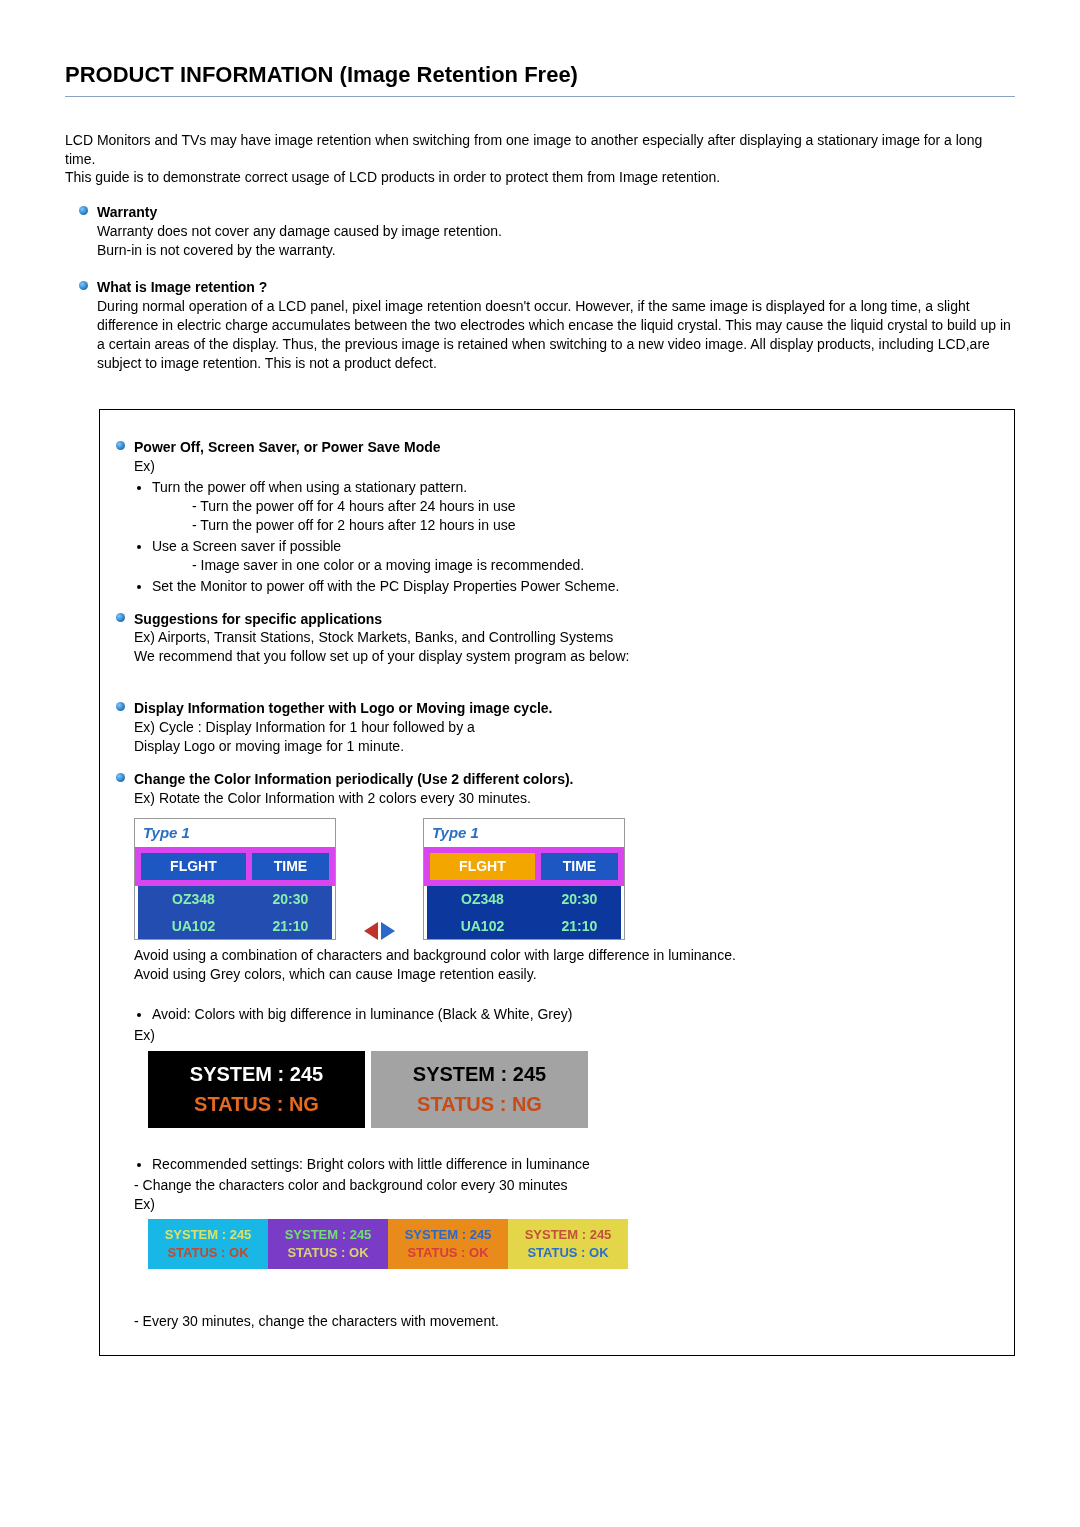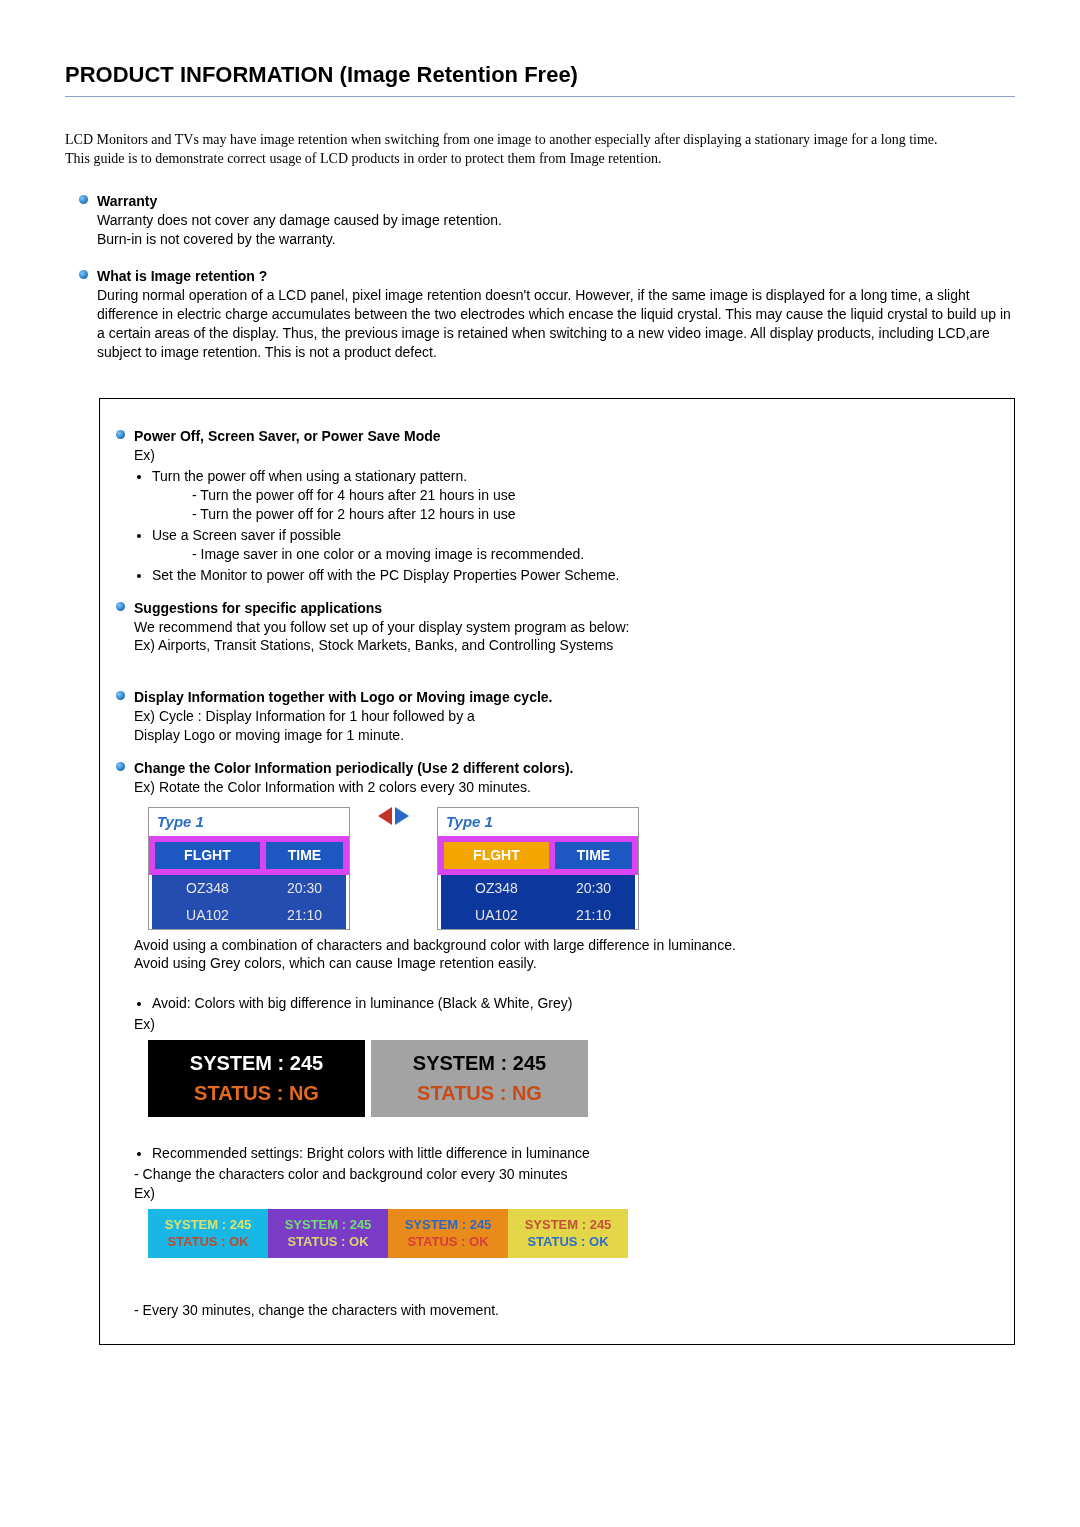--- a/index.html
+++ b/index.html
@@ -14,22 +14,21 @@
   h1 {
     font-size: 22px;
     font-weight: bold;
     margin: 0 0 6px 0;
   }
   .hr {
     border-top: 1px solid #8aa3c4;
     margin-bottom: 34px;
   }
   .intro {
-    margin-bottom: 24px;
-    font-family: Liberation Serif, serif;
+    margin-bottom: 16px;
   }
   .bullet-section {
     position: relative;
     padding-left: 32px;
     margin-bottom: 18px;
   }
   .bullet-section::before {
     content: "";
     position: absolute;
     left: 14px;
@@ -67,23 +66,23 @@
     padding-left: 18px;
   }
   ul.disc li {
     list-style: disc;
     margin-bottom: 2px;
   }
   .sub-ind {
     padding-left: 40px;
   }
   .fig1 {
-    margin: 10px 0 6px 14px;
+    margin: 10px 0 6px 0;
     display: flex;
-    align-items: flex-start;
+    align-items: flex-end;
     gap: 28px;
   }
   .flight-block {
     width: 200px;
     border: 1px solid #999;
   }
   .flight-block .typelbl {
     background: #fff;
     color: #2a6fc0;
     font-weight: bold;
@@ -97,22 +96,22 @@
   }
   .flight-block th {
     background: #1d57c1;
     color: #fff;
     font-weight: bold;
     text-align: center;
     padding: 4px 0;
     border: 6px solid #d946ef;
   }
   .flight-block td {
-    color: #e5e5e5;
-    font-weight: normal;
+    color: #86efac;
+    font-weight: bold;
     text-align: center;
     padding: 4px 0;
   }
   .flight-block.variant-a td { background:#234db0; }
   .flight-block.variant-b td { background:#0c379c; }
   .flight-block.variant-b th { background:#f4a600; color:#fff; }
   .arrows {
     display:flex;
     gap:3px;
     align-items:center;
@@ -187,35 +186,35 @@
 </div>
 
 <div class="box">
 
   <div class="inner-bullet">
     <div class="sec-title">Power Off, Screen Saver, or Power Save Mode</div>
     <div>Ex)</div>
     <ul class="disc">
       <li>
         <span>Turn the power off when using a stationary pattern.</span>
-        <div class="sub-ind">- Turn the power off for 4 hours after 21 hours in use</div>
+        <div class="sub-ind">- Turn the power off for 4 hours after 24 hours in use</div>
         <div class="sub-ind">- Turn the power off for 2 hours after 12 hours in use</div>
       </li>
       <li>
         <span>Use a Screen saver if possible</span>
         <div class="sub-ind">- Image saver in one color or a moving image is recommended.</div>
       </li>
       <li>Set the Monitor to power off with the PC Display Properties Power Scheme.</li>
     </ul>
   </div>
 
   <div class="inner-bullet">
     <div class="sec-title">Suggestions for specific applications</div>
+    <div>Ex) Airports, Transit Stations, Stock Markets, Banks, and Controlling Systems</div>
     <div>We recommend that you follow set up of your display system program as below:</div>
-    <div>Ex) Airports, Transit Stations, Stock Markets, Banks, and Controlling Systems</div>
   </div>
 
   <br>
 
   <div class="inner-bullet">
     <div class="sec-title">Display Information together with Logo or Moving image cycle.</div>
     <div>Ex) Cycle : Display Information for 1 hour followed by a</div>
     <div>Display Logo or moving image for 1 minute.</div>
   </div>
 

